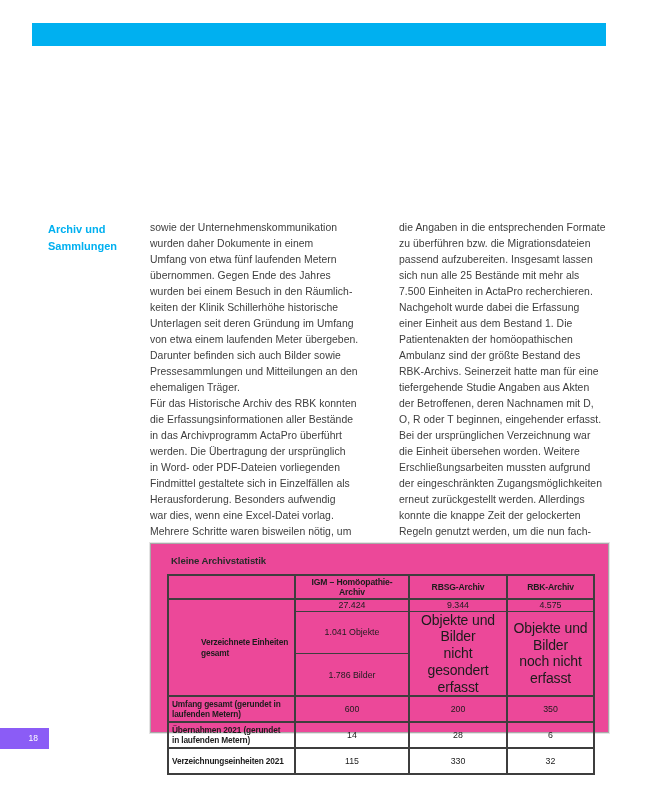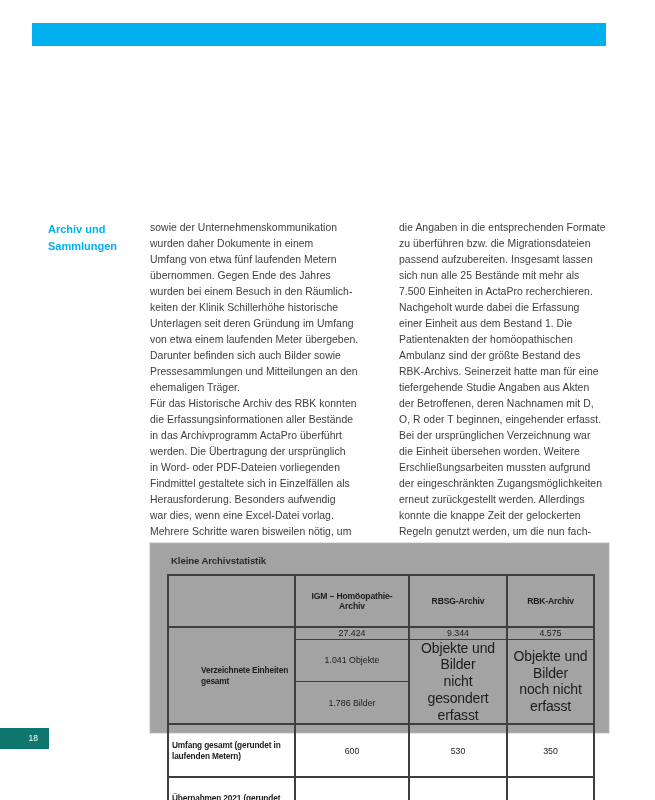--- a/index.html
+++ b/index.html
@@ -42,21 +42,21 @@
     letter-spacing: 0.05px;
   }
   .col1 { left: 150px; }
   .col2 { left: 383px; margin-left: 16px; }
   .stat-box {
     position: absolute;
     left: 150px;
     top: 543px;
     width: 459px;
     height: 190px;
-    background: #a3a3a3;
+    background: #ec4899;
     border: 1px solid #a9a9a9;
     box-shadow: 0 0 0 1px #e4e4e4;
   }
   .stat-title {
     position: absolute;
     left: 20px;
     top: 11px;
     font-size: 9.6px;
     font-weight: bold;
     color: #2a2a2a;
@@ -68,21 +68,21 @@
     top: 30px;
     border-collapse: collapse;
     table-layout: fixed;
     width: 426px;
     color: #1c1c1c;
   }
   .stat-table th, .stat-table td {
     border: 2px solid #3e3e3e;
     text-align: center;
     vertical-align: middle;
-    padding: 15px 3px;
+    padding: 1px 3px;
     font-size: 8.8px;
     overflow: hidden;
   }
   .stat-table th { font-weight: bold; height: 22px; font-size: 8.6px; letter-spacing: -0.15px; }
   .stat-table td.lbl {
     text-align: left;
     font-weight: bold;
     font-size: 8.3px;
     letter-spacing: -0.15px;
     line-height: 1.25;
@@ -95,21 +95,21 @@
   .col-w0 { width: 127px; }
   .col-w1 { width: 114px; }
   .col-w2 { width: 98px; }
   .col-w3 { width: 87px; }
   .page-num-box {
     position: absolute;
     left: 0;
     top: 728px;
     width: 49px;
     height: 21px;
-    background: #0f766e;
+    background: #8b5cf6;
     color: #ffffff;
     font-size: 8.5px;
     line-height: 21px;
     text-align: right;
     padding-right: 11px;
     padding-left: 9px;
   }
 </style>
 </head>
 <body>
@@ -185,21 +185,21 @@
           <td class="note" rowspan="2">Objekte und Bilder
 noch nicht erfasst</td>
         </tr>
         <tr class="sub">
           <td>1.786 Bilder</td>
         </tr>
         <tr class="major">
           <td class="lbl">Umfang gesamt (gerundet in
 laufenden Metern)</td>
           <td>600</td>
-          <td>530</td>
+          <td>200</td>
           <td>350</td>
         </tr>
         <tr class="major">
           <td class="lbl">Übernahmen 2021 (gerundet
 in laufenden Metern)</td>
           <td>14</td>
           <td>28</td>
           <td>6</td>
         </tr>
         <tr class="major">

